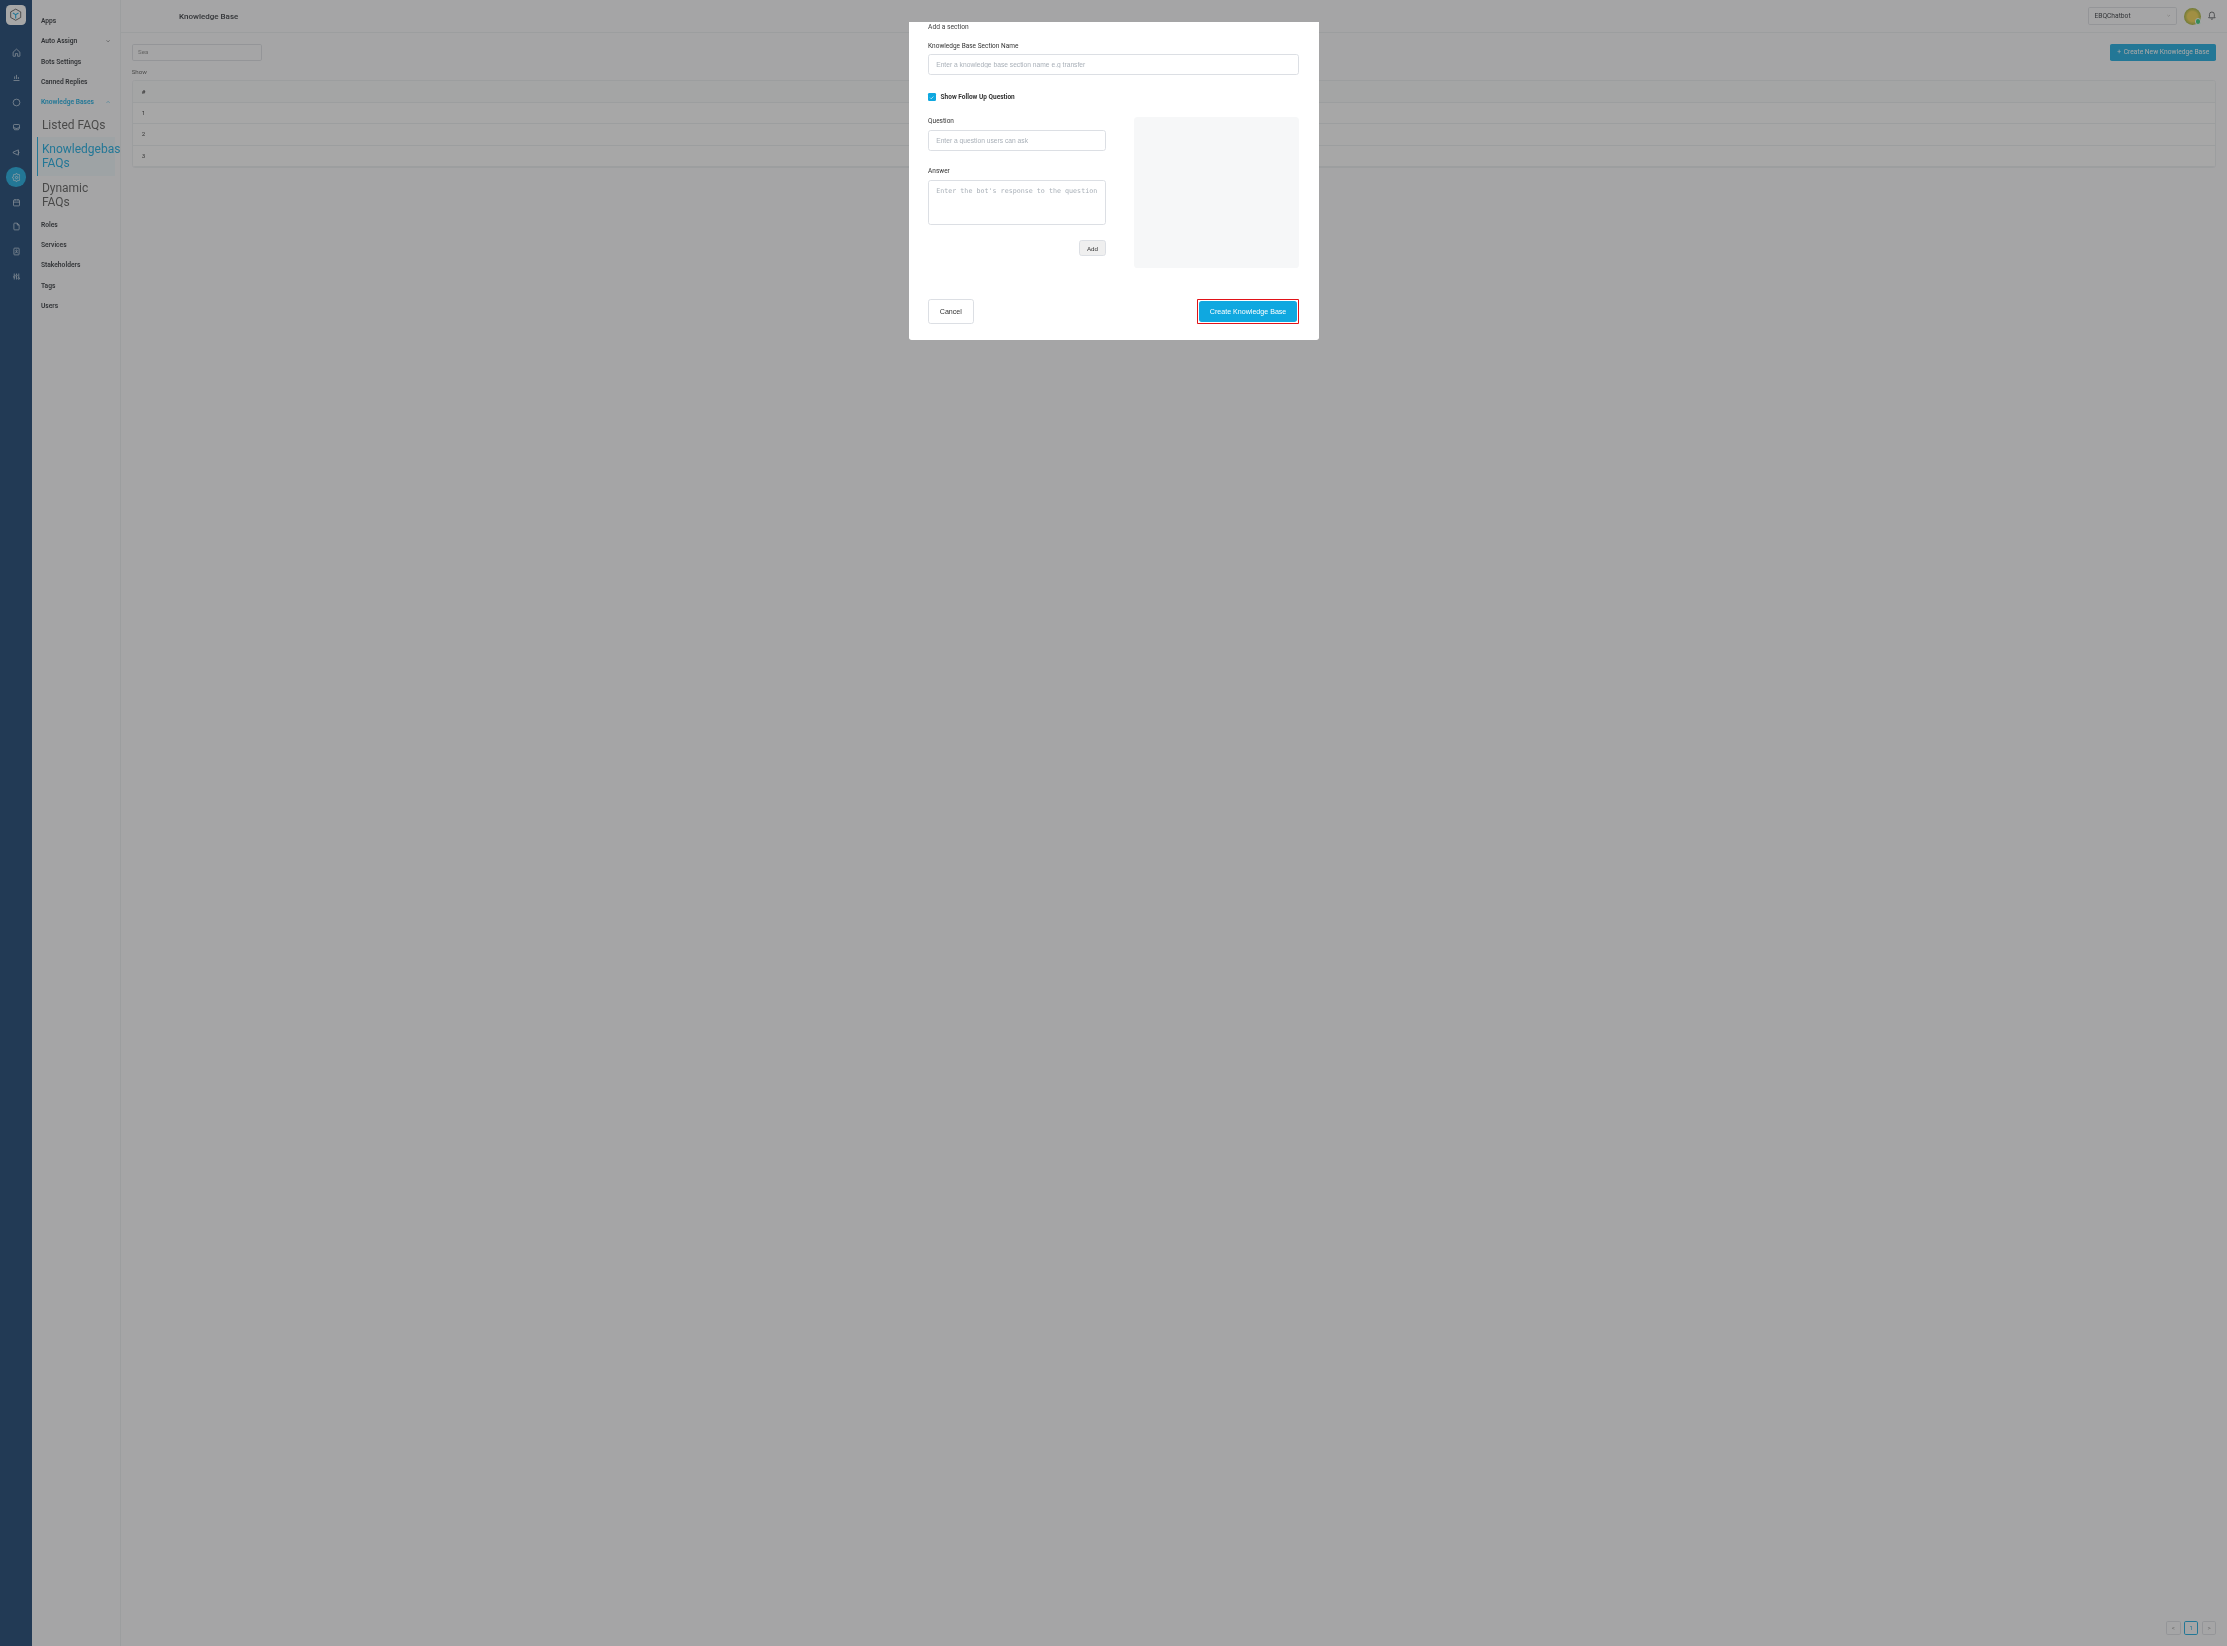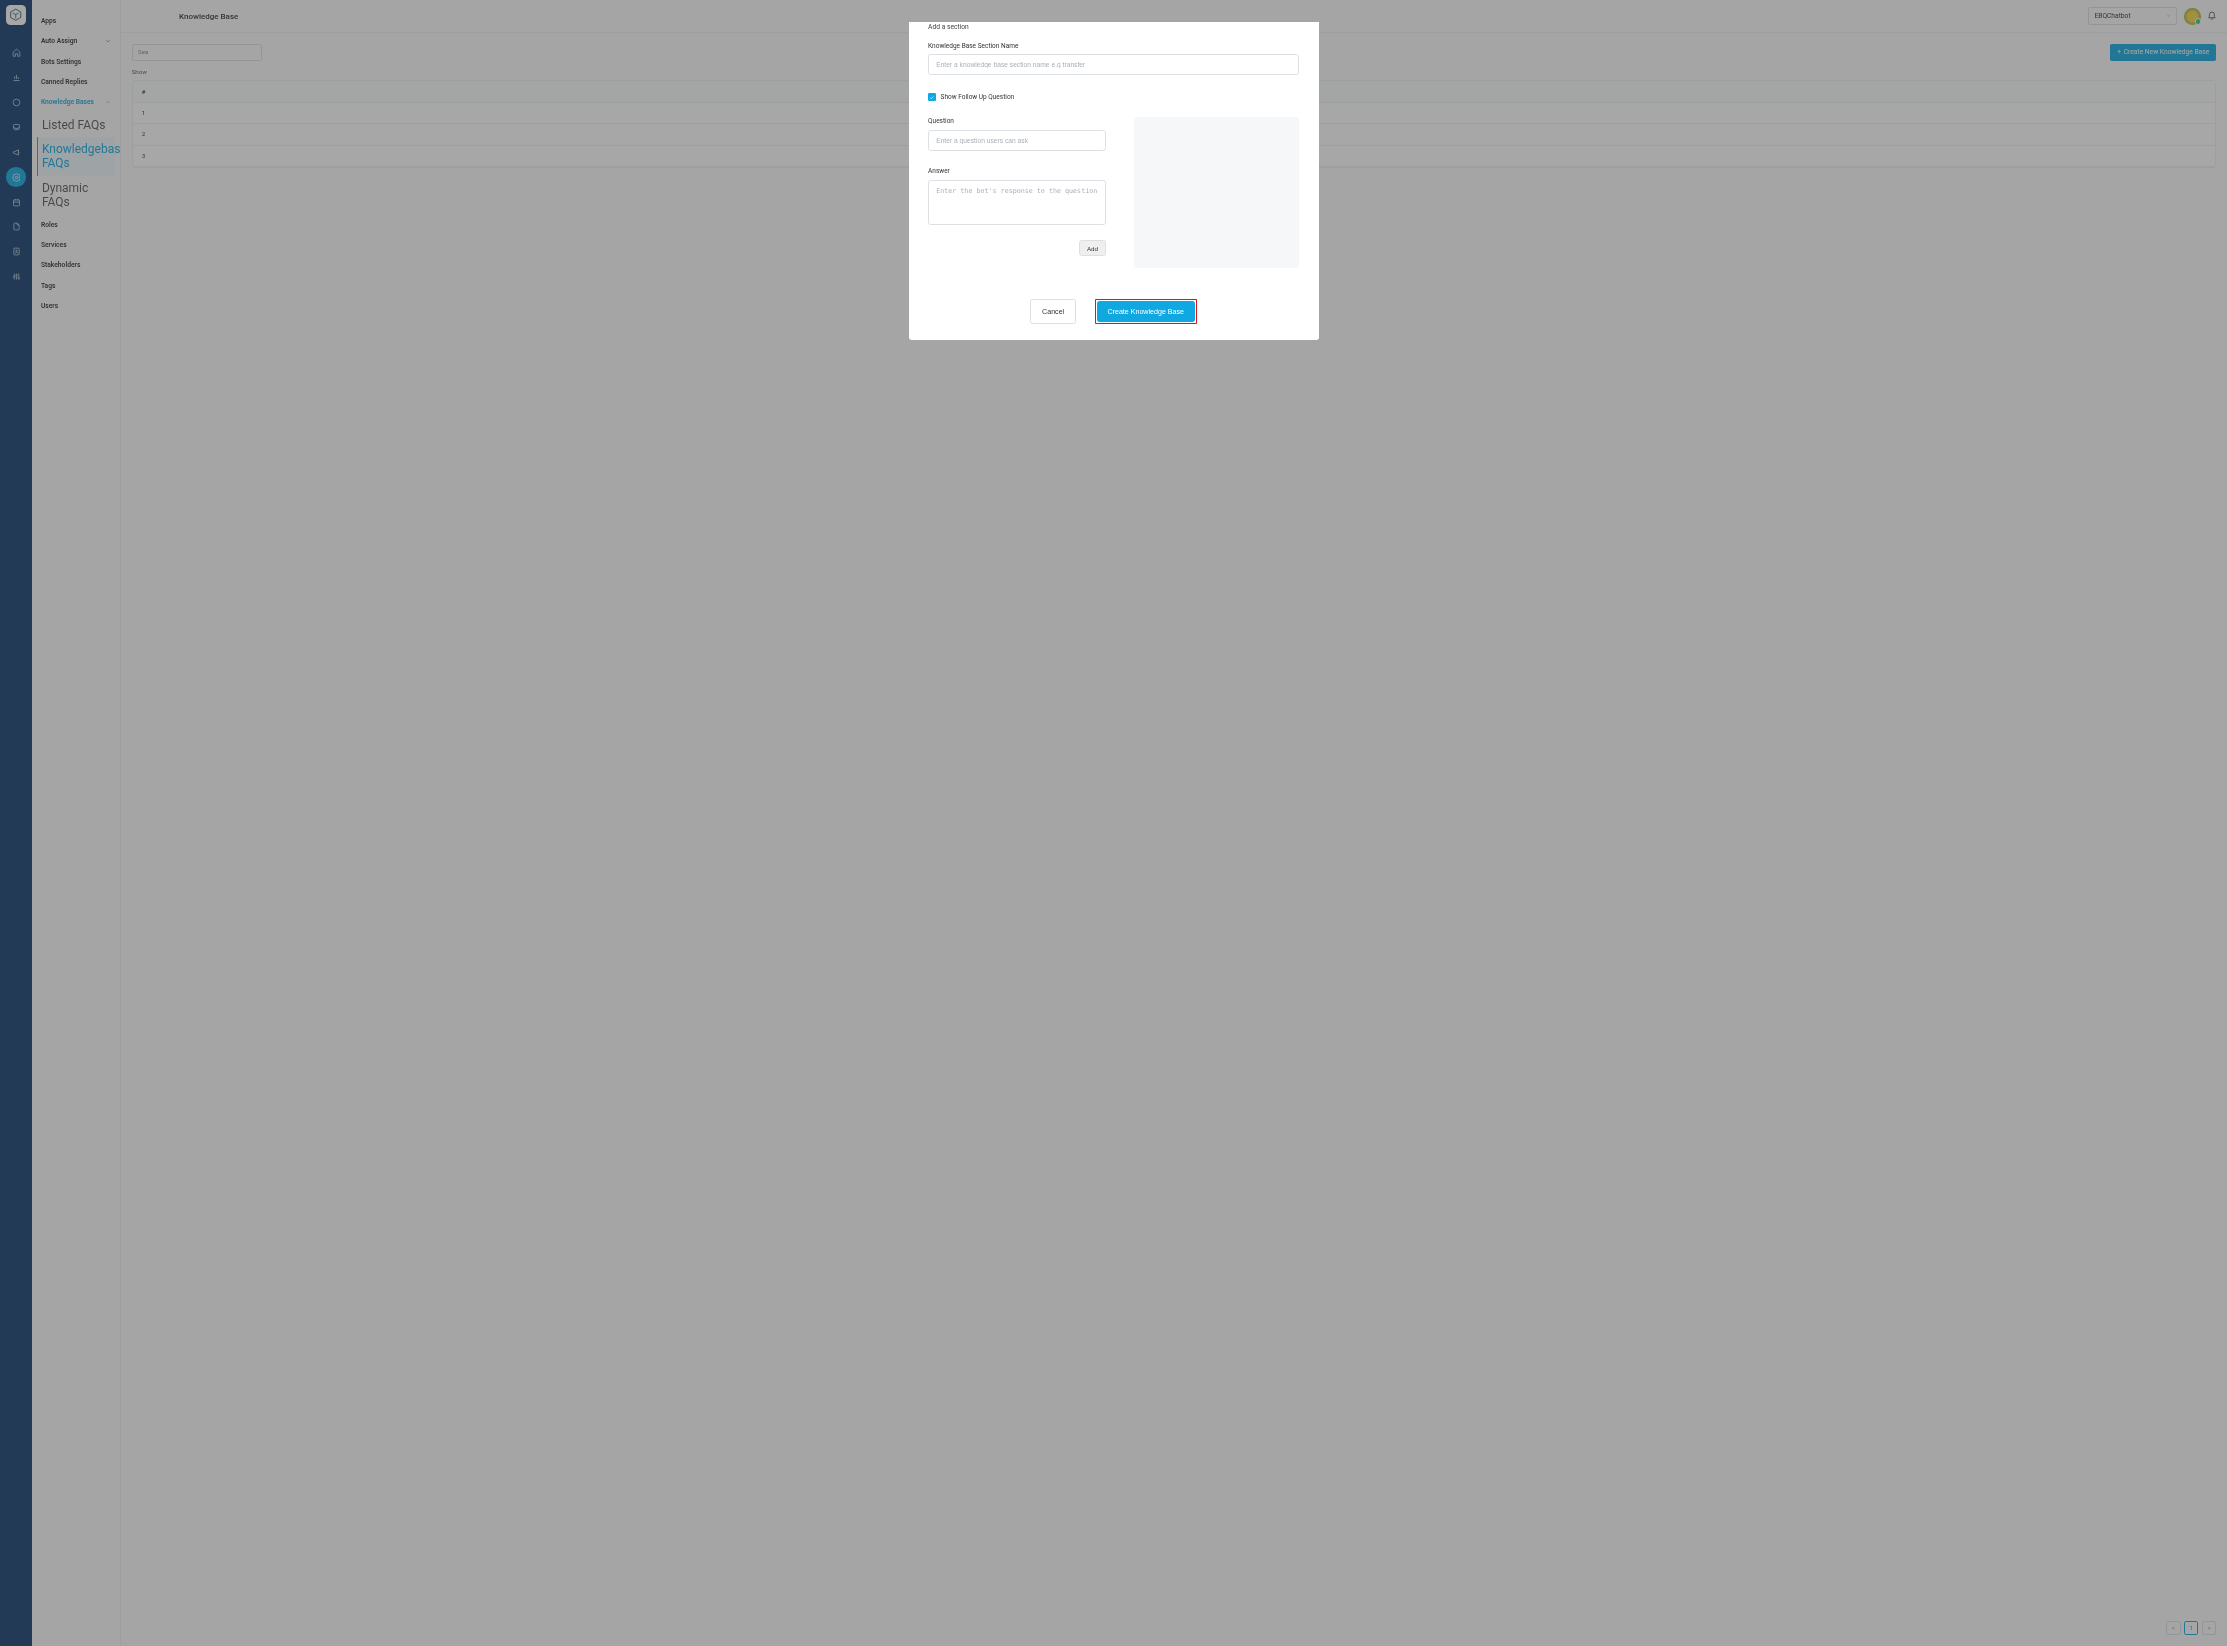--- a/index.html
+++ b/index.html
@@ -79,30 +79,30 @@
 }
 .modal .section-title { font-size:6.7px; color:#444; padding-top:0.9px;}
 .modal .label { font-size:6.5px; color:#333; margin-top: 16px; margin-bottom: 4.5px;}
 .modal .label.first { margin-top: 10.7px;}
 .modal input[type=text], .modal textarea {
   width:100%; border:0.4px solid #dcdfe4; border-radius:2.7px; padding: 6.2px 7.1px; font-size:6.7px; color:#333;
   outline:none;
 }
 .modal input[type=text]::placeholder, .modal textarea::placeholder { color:#a9b0b8; }
 .modal textarea { height:45px; resize:none; }
-.modal .chk-row { display:flex; align-items:center; gap:4.5px; margin-top:18px; font-size:6.5px; color:#333;}
+.modal .chk-row { display:flex; align-items:center; gap:4.5px; margin-top:18px; font-size:6.5px; color:#333;font-weight:bold;}
 .modal .chk {
   width:8px; height:8px; background:#0fa8e0; border-radius:1.3px; display:flex;align-items:center;justify-content:center;
 }
 .modal .chk svg{width:5.3px;height:5.3px;color:#fff;}
 .modal .qa-grid { display:flex; gap: 28px; }
 .modal .qa-left { width: 178px; }
 .modal .qa-preview { flex:1; background:#f6f7f8; border-radius:3.6px; margin-top: 16px; min-height: 151px;}
 .modal .add-btn { margin-top: 13.4px; border:0.4px solid #dcdfe4; border-radius:2.7px; padding: 3.6px 7.1px; font-size:6.2px; color:#333; float:right;}
-.modal .actions { margin-top: 31px; display:flex; justify-content:center; gap:19px;}
+.modal .actions { margin-top: 31px; display:flex; justify-content:space-between; gap:19px;}
 .modal .btn { padding: 6.2px 10.7px; border-radius:2.7px; font-size:7.1px; cursor:pointer;}
 .modal .btn.cancel { border:0.4px solid #dcdfe4; color:#333; background:#fff;}
 .modal .btn.primary { background:#0fa8e0; color:#fff; border:none;}
 .modal .highlight-box { border:1.8px solid #e11218; padding:0.9px; border-radius:0.9px;}
 .caret-down{width:5.3px;height:5.3px;}
 </style>
 </head>
 <body>
 
 <div class="app">

